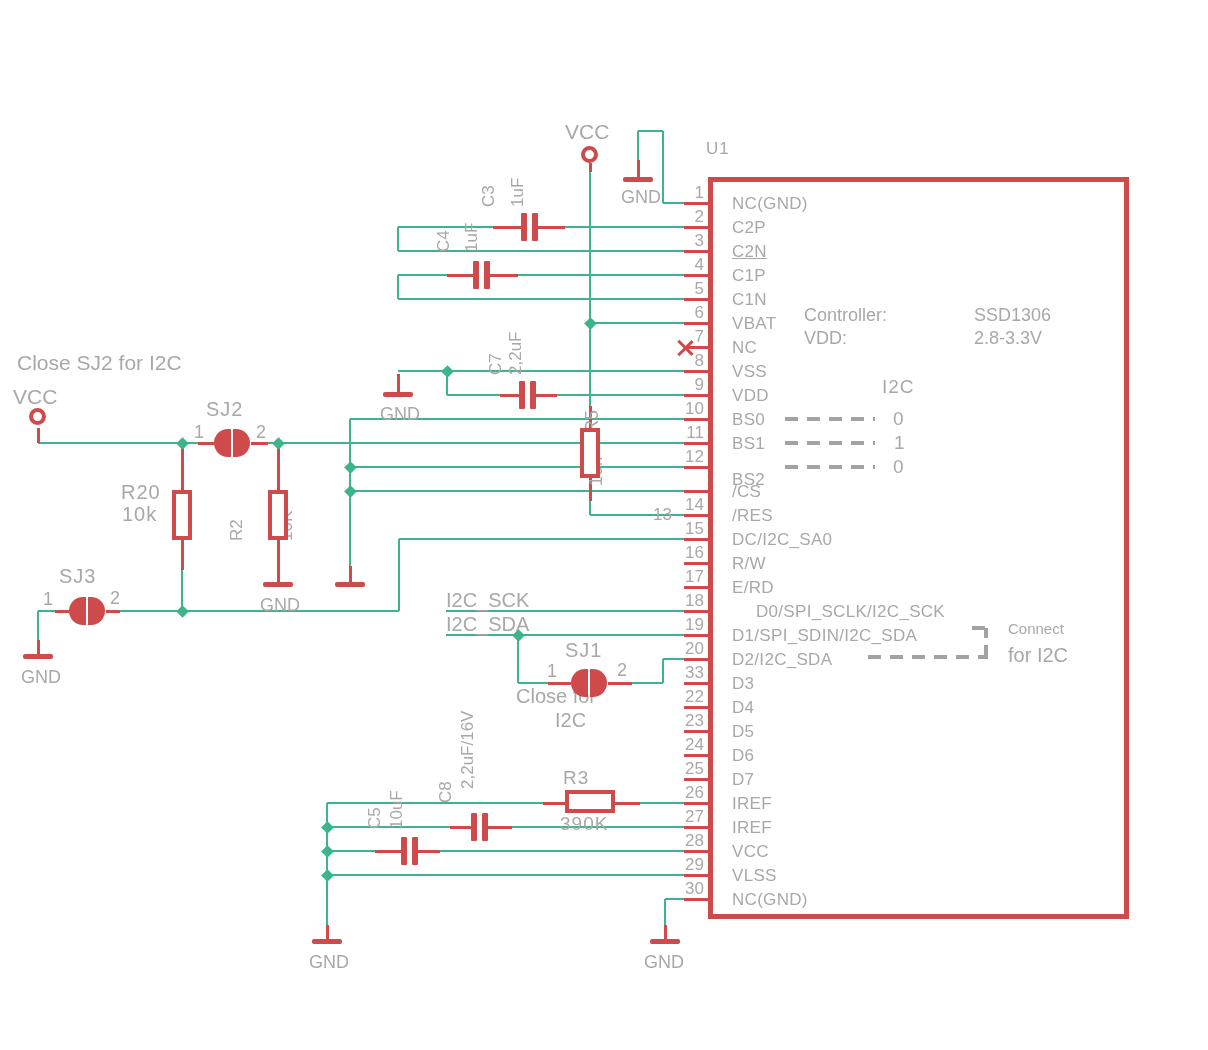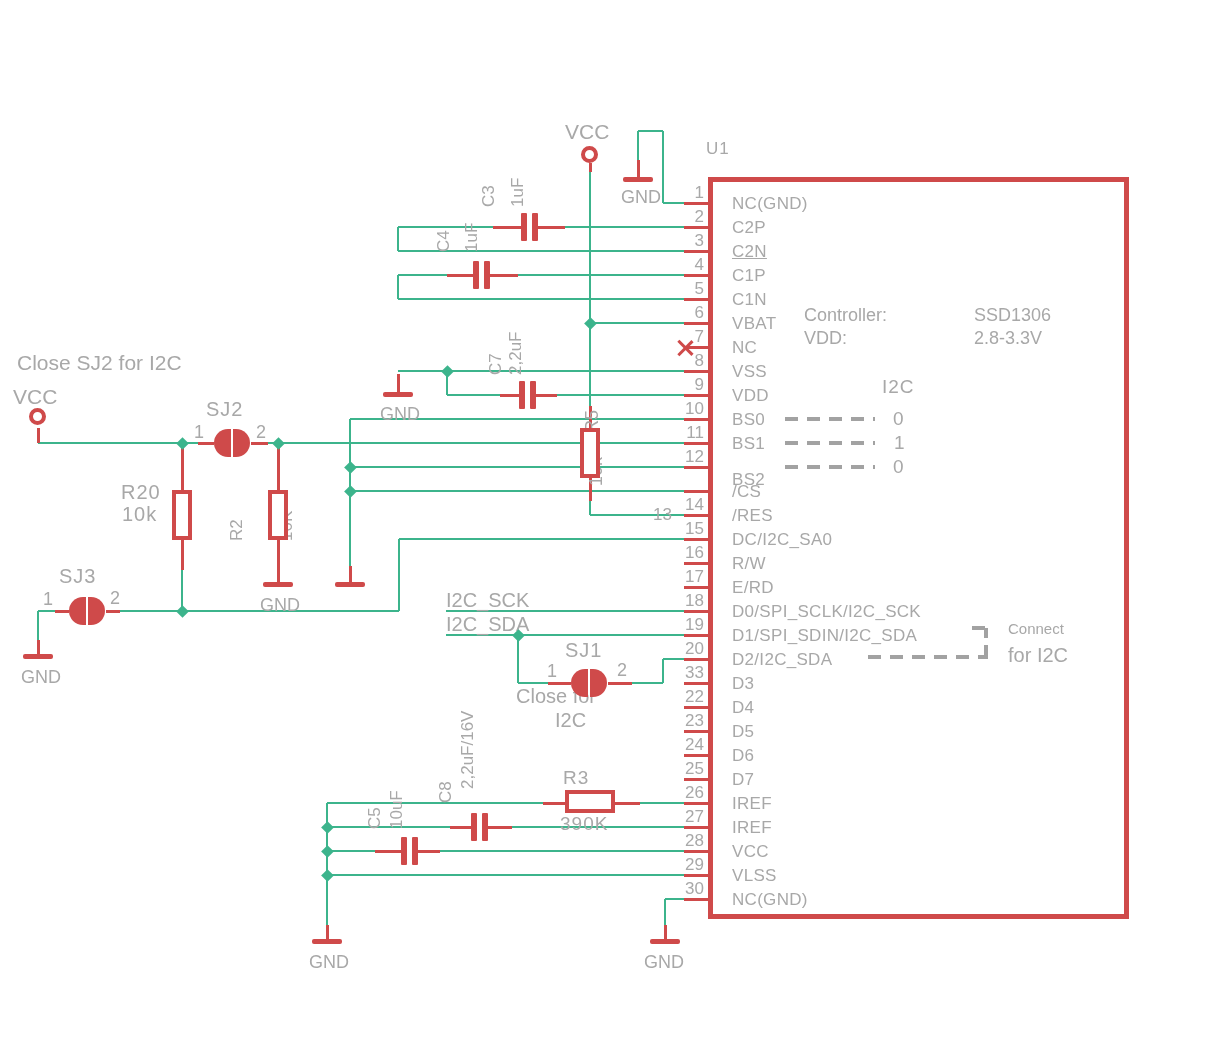--- a/index.html
+++ b/index.html
@@ -214,21 +214,21 @@
       <div class="pinnum" style="left: 674px; top: 520px;">15</div>
       <div class="pinname" style="left: 732px; top: 531px;">DC/I2C_SA0</div>
       <div class="stub" style="left: 684px; top: 562px; width: 24px;"></div>
       <div class="pinnum" style="left: 674px; top: 544px;">16</div>
       <div class="pinname" style="left: 732px; top: 555px;">R/W</div>
       <div class="stub" style="left: 684px; top: 586px; width: 24px;"></div>
       <div class="pinnum" style="left: 674px; top: 568px;">17</div>
       <div class="pinname" style="left: 732px; top: 579px;">E/RD</div>
       <div class="stub" style="left: 684px; top: 610px; width: 24px;"></div>
       <div class="pinnum" style="left: 674px; top: 592px;">18</div>
-      <div class="pinname" style="left: 732px; top: 603px;">D0/SPI_SCLK/I2C_SCK</div>
+      <div class="pinname" style="left: 756px; top: 603px;">D0/SPI_SCLK/I2C_SCK</div>
       <div class="stub" style="left: 684px; top: 634px; width: 24px;"></div>
       <div class="pinnum" style="left: 674px; top: 616px;">19</div>
       <div class="pinname" style="left: 732px; top: 627px;">D1/SPI_SDIN/I2C_SDA</div>
       <div class="stub" style="left: 684px; top: 658px; width: 24px;"></div>
       <div class="pinnum" style="left: 674px; top: 640px;">20</div>
       <div class="pinname" style="left: 732px; top: 651px;">D2/I2C_SDA</div>
       <div class="stub" style="left: 684px; top: 682px; width: 24px;"></div>
       <div class="pinnum" style="left: 674px; top: 664px;">33</div>
       <div class="pinname" style="left: 732px; top: 675px;">D3</div>
       <div class="stub" style="left: 684px; top: 706px; width: 24px;"></div>

